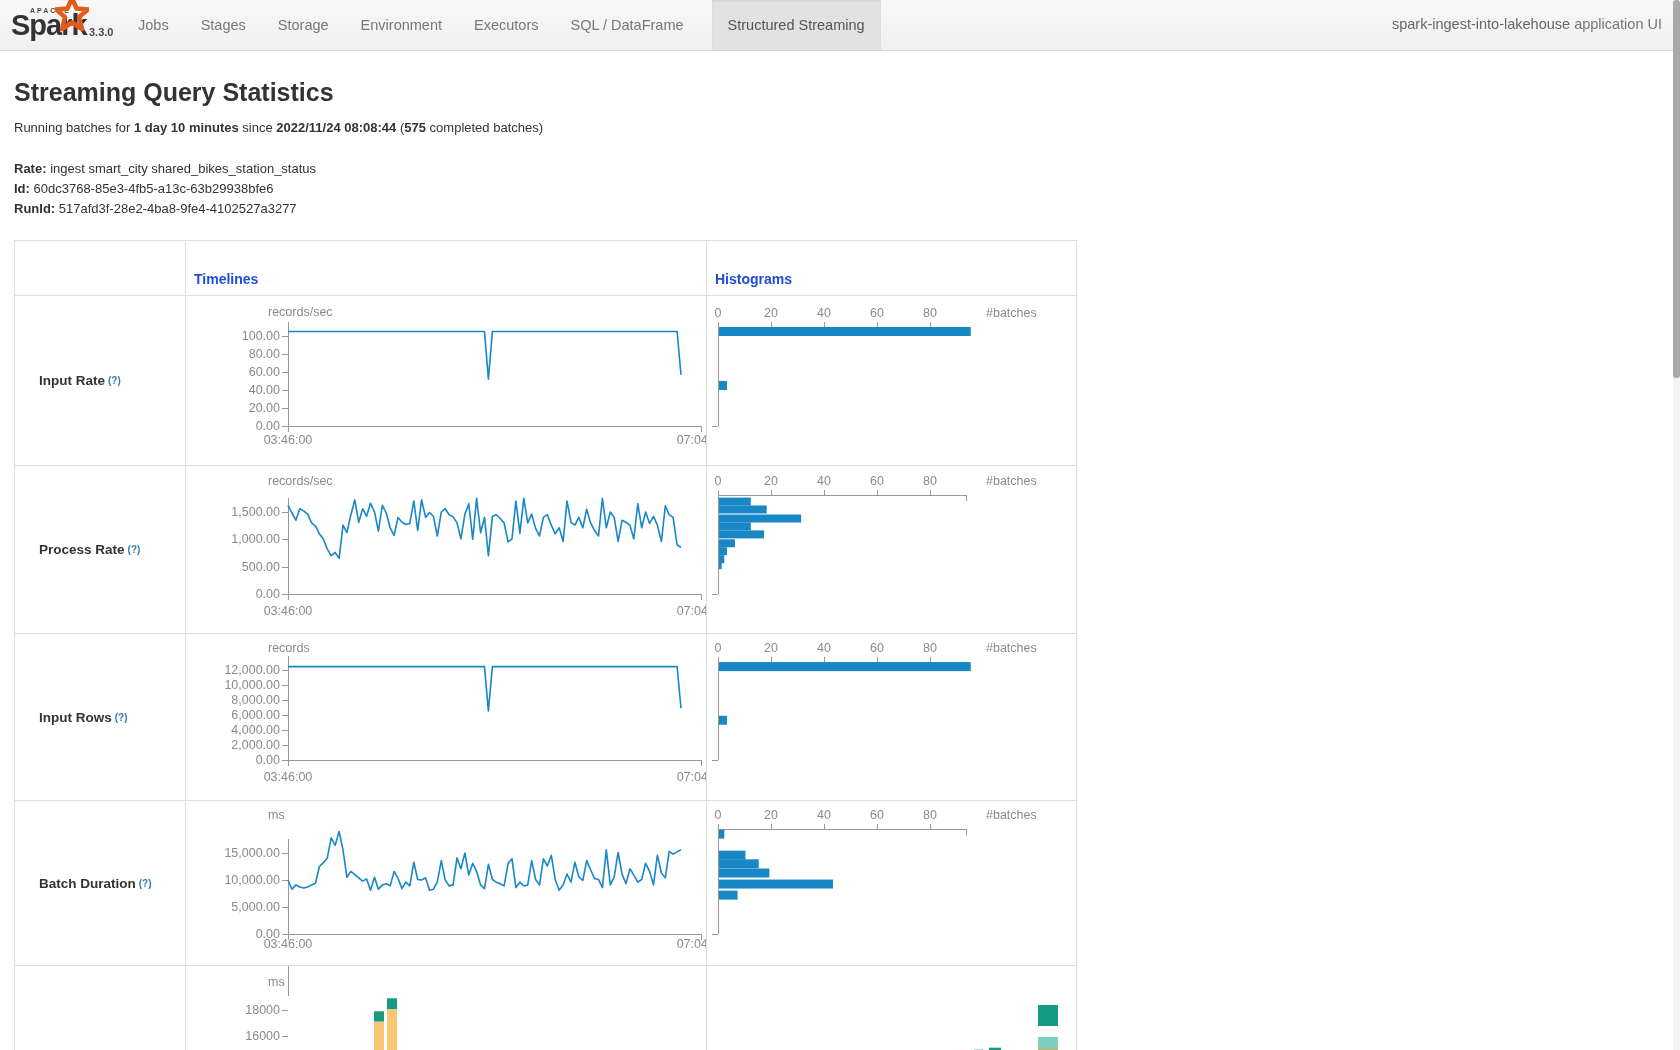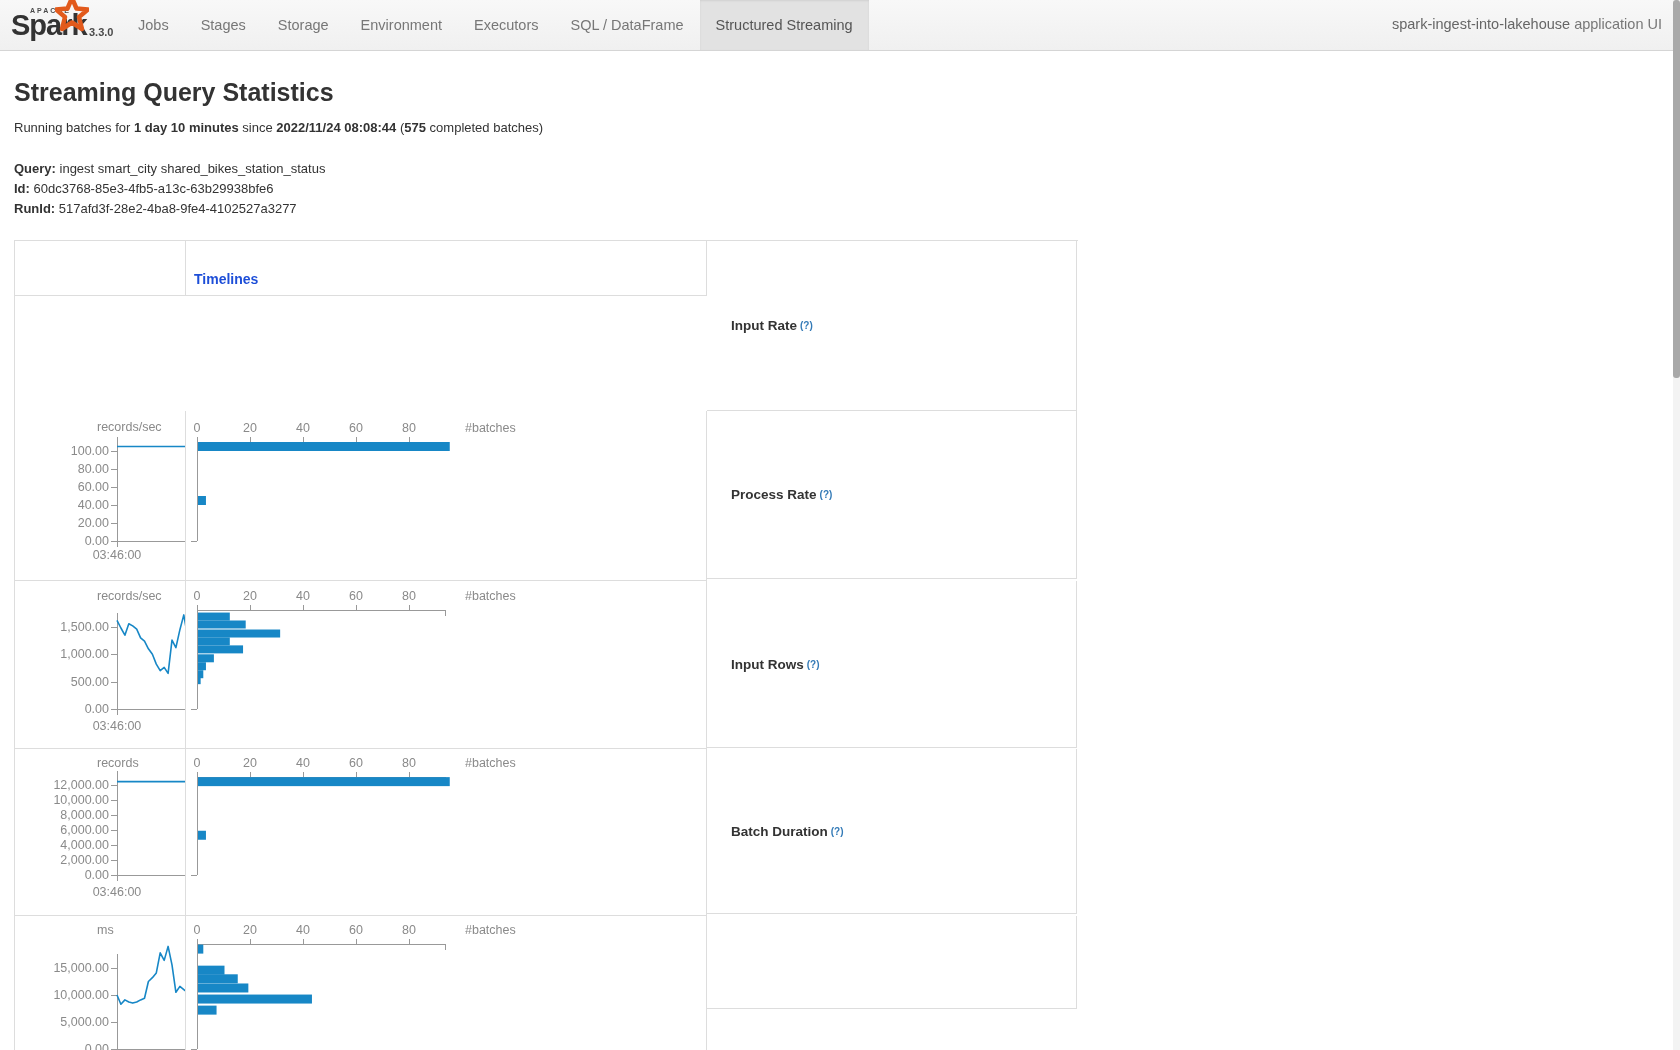--- a/index.html
+++ b/index.html
@@ -9,21 +9,21 @@
     border-bottom:1px solid #d5d5d5;display:flex;align-items:stretch;}
   .brand{position:relative;width:122px;flex:0 0 122px;}
   .brand .apache{position:absolute;left:30px;top:7px;font-size:7px;font-weight:bold;
     letter-spacing:2px;color:#4a4a4a;}
   .brand .spark-word{position:absolute;left:11px;top:9px;font-size:29px;font-weight:bold;
     color:#333;letter-spacing:-1px;}
   .brand .star{position:absolute;left:55px;top:-3px;}
   .brand .ver{position:absolute;left:89px;top:26px;font-size:11px;font-weight:bold;color:#4a4a4a;}
   .tabs{display:flex;list-style:none;margin:0;padding:0;}
   .tabs li{line-height:50px;padding:0 16px;font-size:14.5px;color:#777;cursor:pointer;}
-  .tabs li.active{background:#e2e2e2;color:#555;box-shadow:inset 0 1px 2px rgba(0,0,0,.08);}
+  .tabs li.active{background:#e2e2e2;color:#555;box-shadow:inset 0 1px 2px rgba(0,0,0,.08);margin-left:12px;}
   .app-title{position:absolute;right:18px;top:0;line-height:48px;font-size:14.5px;color:#777;}
   .app-title .b{font-weight:normal;color:#666;}
   
   .scrollbar{position:fixed;right:0;top:0;width:7px;height:1050px;background:#f3f3f3;z-index:50;}
   .scrollbar .thumb{position:absolute;top:0;right:0;width:7px;height:378px;background:#a9a9a9;border-radius:3px;}
   
   .content{padding:0 0 0 14px;}
   h2{margin:27px 8px 0 0;font-size:25px;font-weight:bold;color:#333;}
   .running{margin:13px 0 0 0;font-size:13px;}
   .meta{margin-top:24px;font-size:13px;line-height:20px;}
@@ -69,28 +69,29 @@
     <span class="b">spark-ingest-into-lakehouse</span><span> application UI</span>
   </div>
 </nav>
 
 <div class="content">
   <h2>Streaming Query Statistics</h2>
 
   <p class="running"><span>Running batches for </span><span class="bold">1 day 10 minutes</span><span> since </span><span class="bold">2022/11/24 08:08:44</span><span> (</span><span class="bold">575</span><span> completed batches)</span></p>
 
   <div class="meta">
-    <div><span class="bold">Query:</span><span> ingest smart_city shared_bikes_station_status</span></div>
+    <div><span class="bold">Rate:</span><span> ingest smart_city shared_bikes_station_status</span></div>
     <div><span class="bold">Id:</span><span> 60dc3768-85e3-4fb5-a13c-63b29938bfe6</span></div>
     <div><span class="bold">RunId:</span><span> 517afd3f-28e2-4ba8-9fe4-4102527a3277</span></div>
   </div>
 
   <div id="stats-table">
     <div class="cell hcell"></div>
     <div class="cell hcell">Timelines</div>
+    <div class="cell hcell">Histograms</div>
   <div class="cell label-cell" style="height: 170px;">
         <span>Input Rate</span>
         <sup>(?)</sup>
       </div>
       <div class="cell" style="height: 170px;"><svg width="521" height="170" class="chart" viewBox="0 0 521 170">
           <text x="82" y="20">records/sec</text>
           <text x="94" y="44" text-anchor="end">100.00</text>
           <line x1="96" y1="40" x2="102" y2="40" class="axis"></line>
           <text x="94" y="62" text-anchor="end">80.00</text>
           <line x1="96" y1="58" x2="102" y2="58" class="axis"></line>

